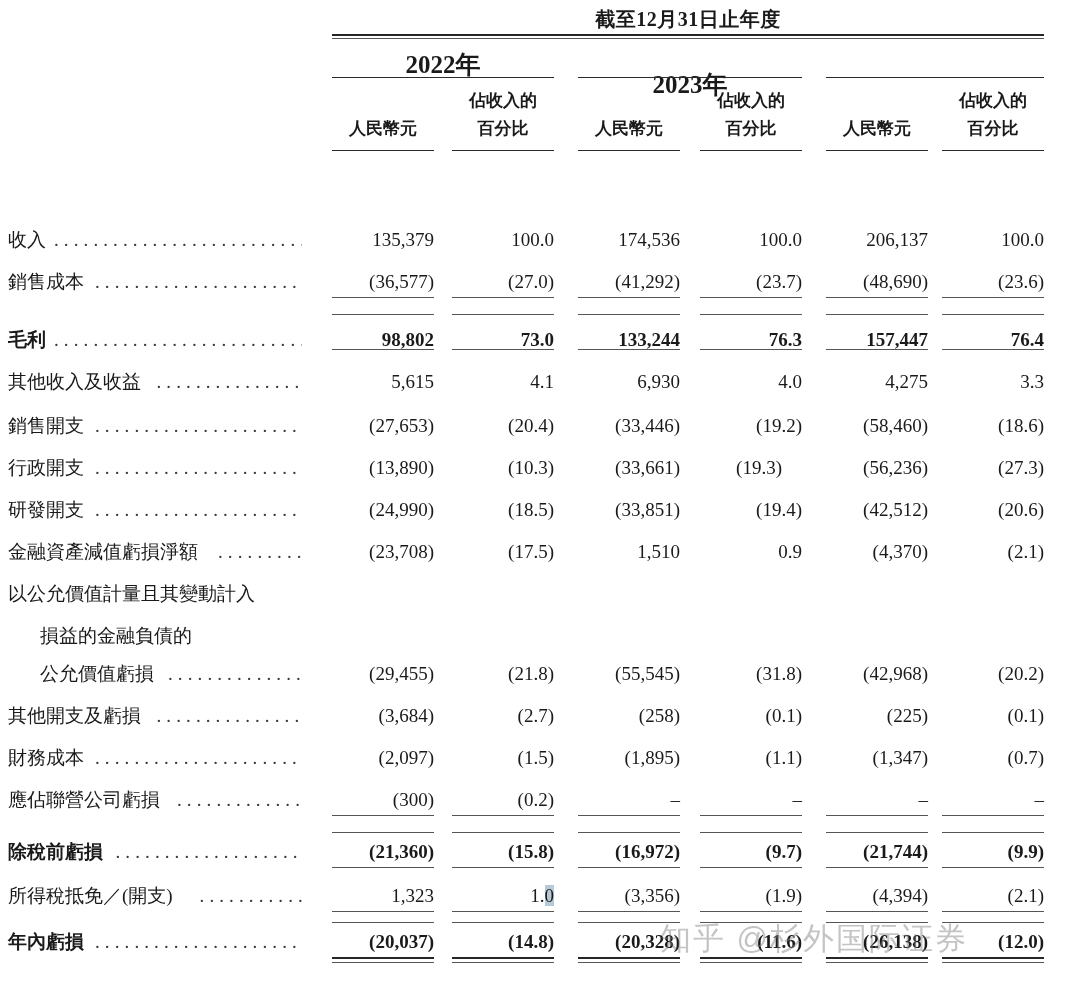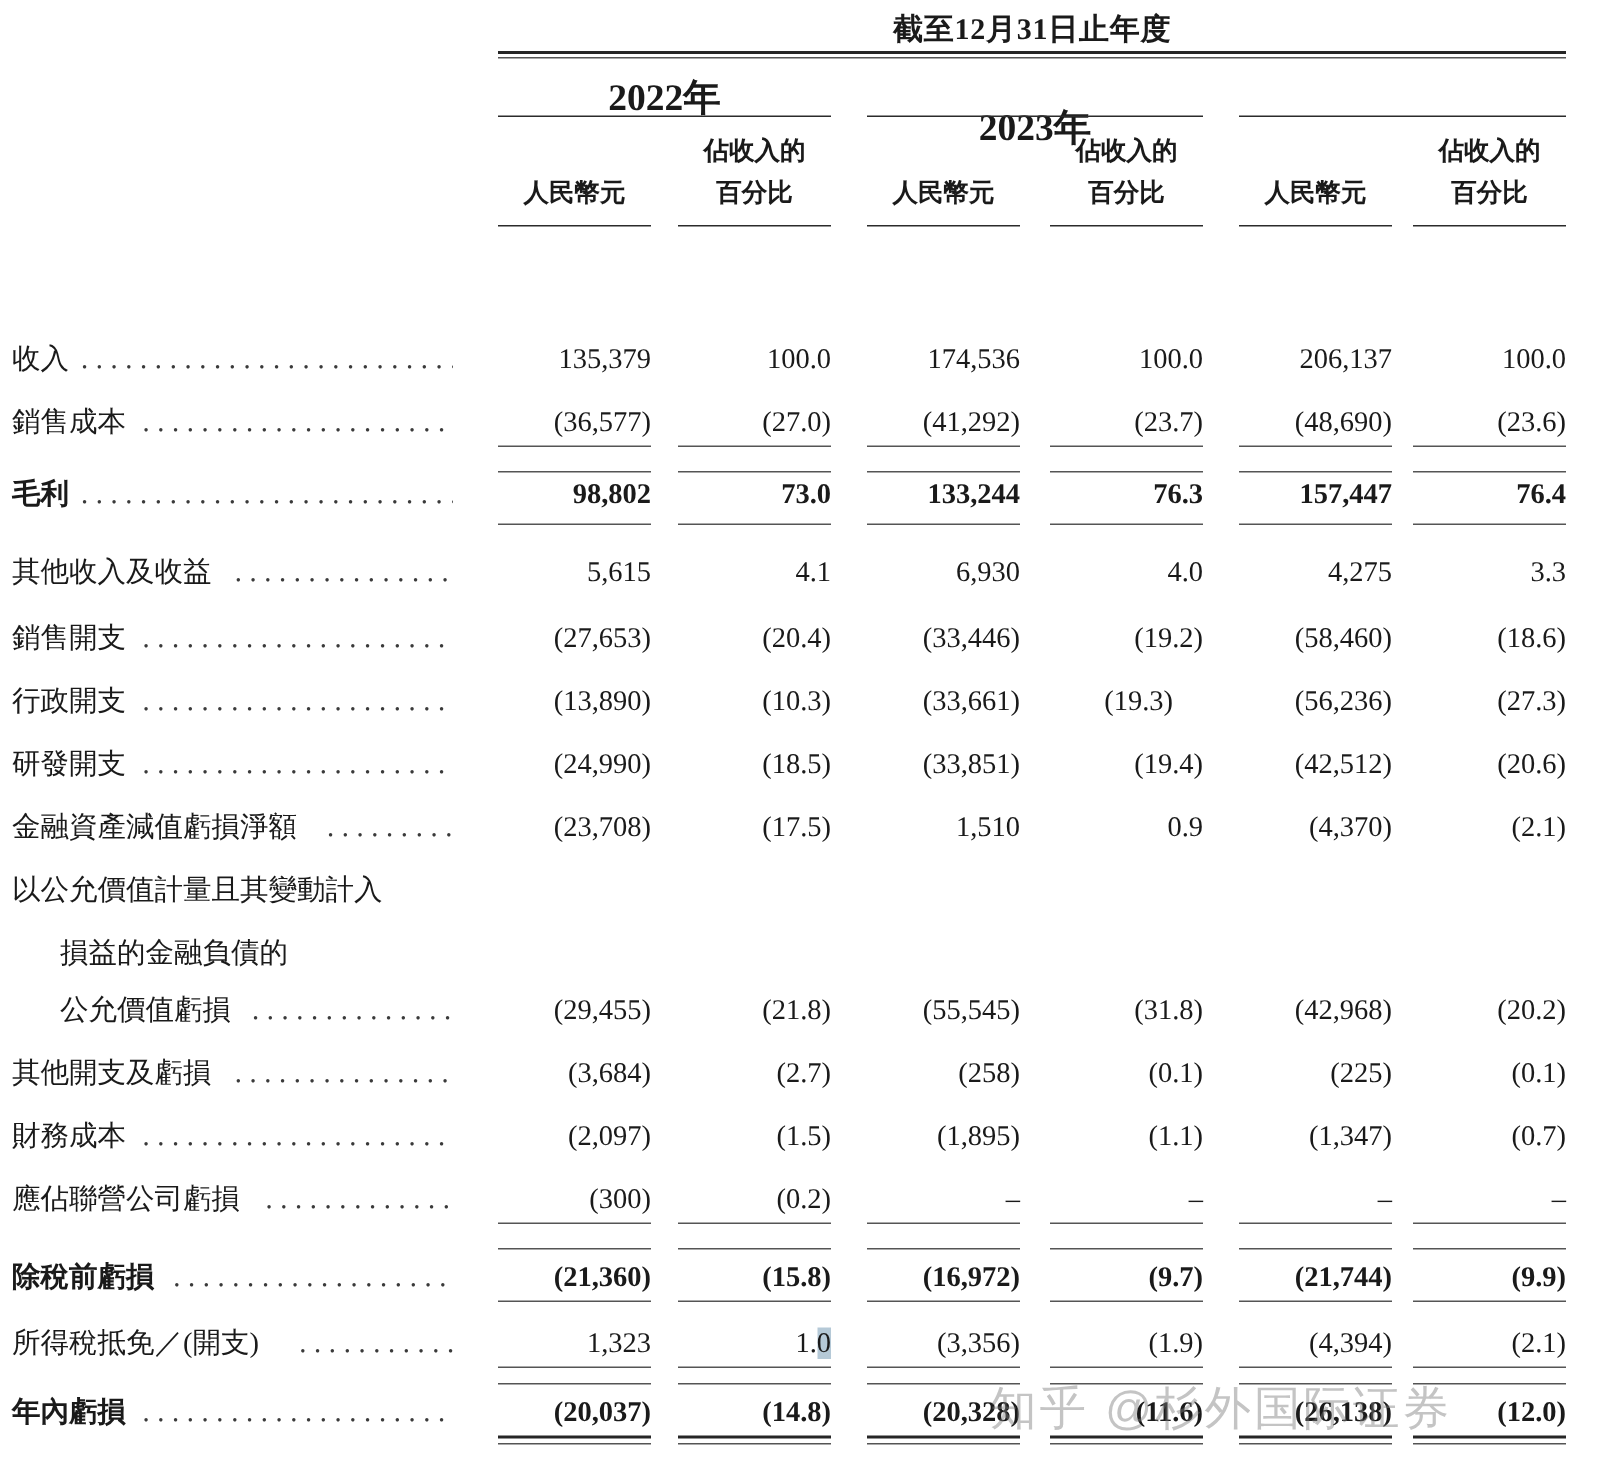--- a/index.html
+++ b/index.html
@@ -182,21 +182,21 @@
       <div class="row" style="top: 270px;">
         <div class="rlabel">銷售成本</div>
         <div class="leader" style="left: 95px; width: 207px;">........................................</div>
         <div class="cell" style="left: 314px; width: 120px;">(36,577)</div>
         <div class="cell" style="left: 434px; width: 120px;">(27.0)</div>
         <div class="cell" style="left: 560px; width: 120px;">(41,292)</div>
         <div class="cell" style="left: 682px; width: 120px;">(23.7)</div>
         <div class="cell" style="left: 808px; width: 120px;">(48,690)</div>
         <div class="cell" style="left: 924px; width: 120px;">(23.6)</div>
       </div>
-      <div class="row" style="top: 318px;">
+      <div class="row" style="top: 328px;">
         <div class="rlabel bold">毛利</div>
         <div class="leader" style="left: 54px; width: 248px;">........................................</div>
         <div class="cell bold" style="left: 314px; width: 120px;">98,802</div>
         <div class="cell bold" style="left: 434px; width: 120px;">73.0</div>
         <div class="cell bold" style="left: 560px; width: 120px;">133,244</div>
         <div class="cell bold" style="left: 682px; width: 120px;">76.3</div>
         <div class="cell bold" style="left: 808px; width: 120px;">157,447</div>
         <div class="cell bold" style="left: 924px; width: 120px;">76.4</div>
       </div>
       <div class="row" style="top: 370px;">

